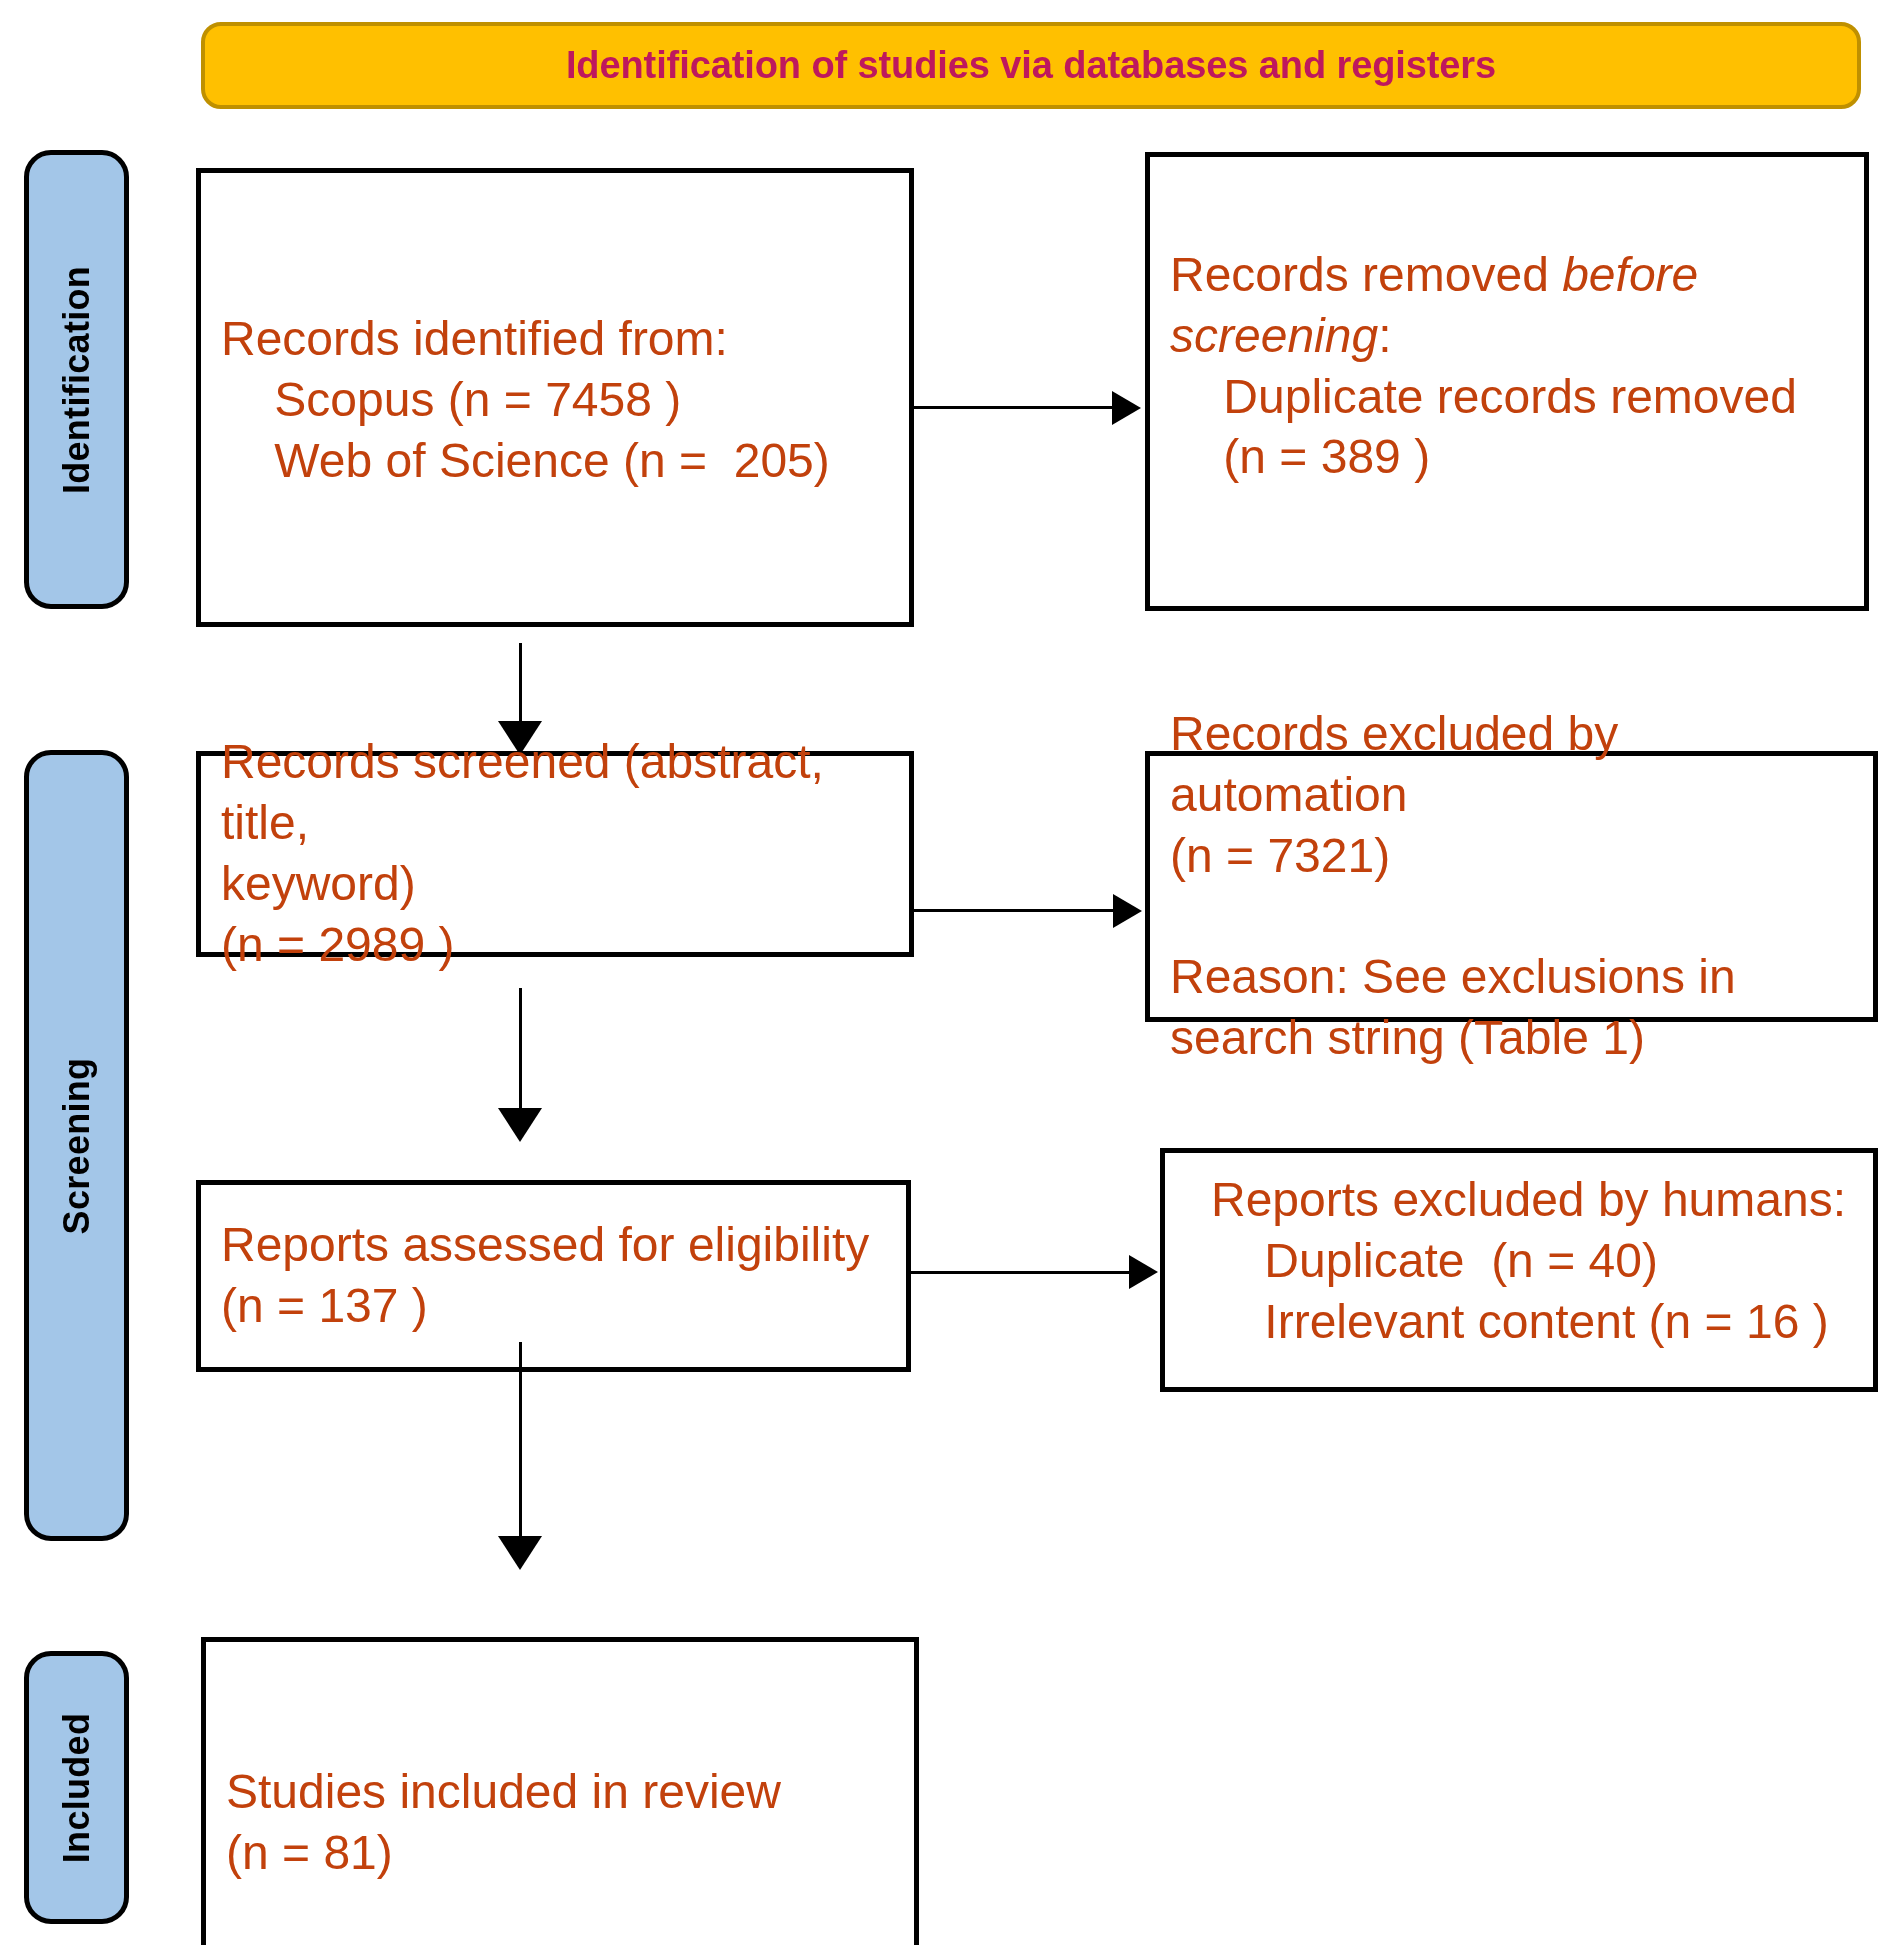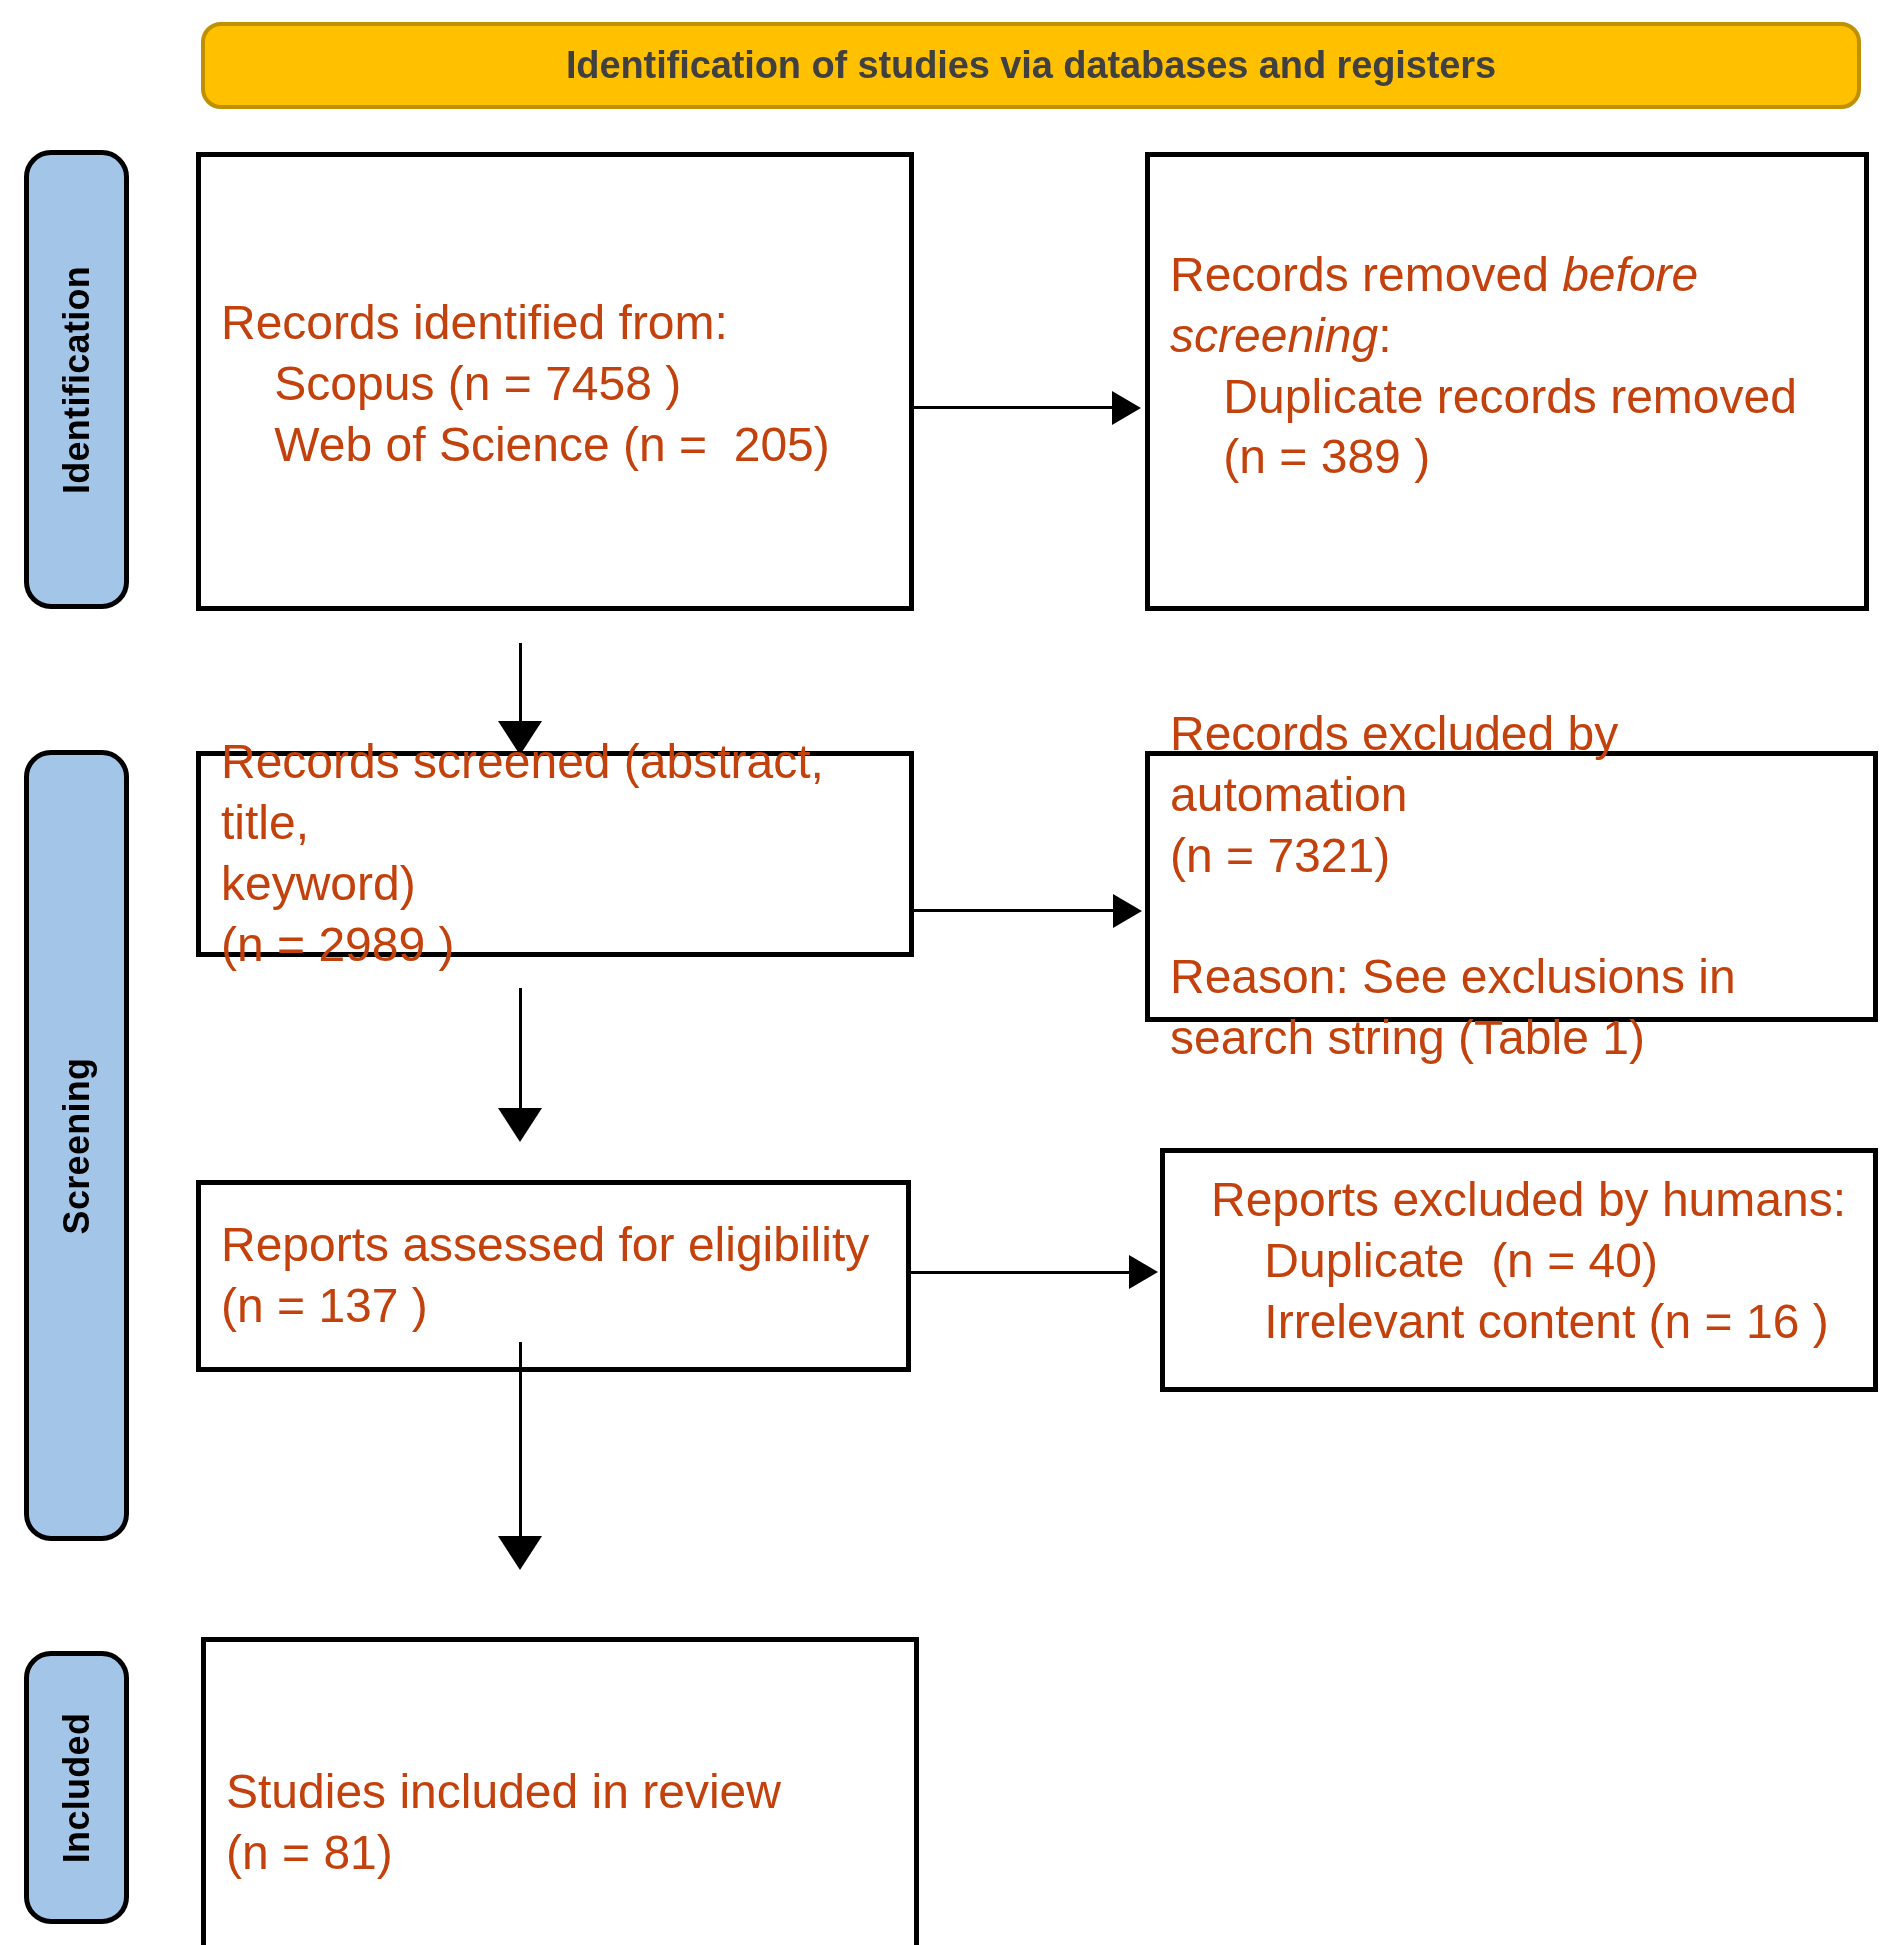--- a/index.html
+++ b/index.html
@@ -31,21 +31,21 @@
     border: 4.1px solid #BF9000;
     border-radius: 20px;
     box-sizing: border-box;
     display: flex;
     align-items: center;
     justify-content: center;
   }
   .title-banner-text {
     font-size: 38px;
     font-weight: bold;
-    color: #404040;
+    color: #be185d;
     letter-spacing: -0.1px;
     text-align: center;
     line-height: 1.1;
   }
 
   
   .stage-label {
     position: absolute;
     background: #A3C6E8;
     border: 5.2px solid #000000;
@@ -81,21 +81,21 @@
     font-size: 48px;
     line-height: 1.27;
     color: #c2410c;
     padding: 0 20px;
     white-space: pre-wrap;
   }
   .flow-box .box-text em {
     font-style: italic;
   }
 
-  #box-identified      { left: 196px;  top: 152px;  width: 718px; height: 459px; }
+  #box-identified      { left: 196px;  top: 168px;  width: 718px; height: 459px; }
   #box-removed         { left: 1145px; top: 152px;  width: 724px; height: 459px; }
   #box-screened        { left: 196px;  top: 751px; width: 718px; height: 206px; }
   #box-excluded-auto   { left: 1145px; top: 751px; width: 733px; height: 271px; }
   #box-eligibility     { left: 196px;  top: 1180px; width: 715px; height: 192px; }
   #box-excluded-human  { left: 1160px; top: 1148px; width: 718px; height: 244px; padding-left: 26px; }
   #box-included        { left: 201px;  top: 1637px; width: 718px; height: 355px; }
 
   
   #box-identified .box-text   { margin-top: 5.8px; }
   #box-removed .box-text      { margin-top: -30px; }

